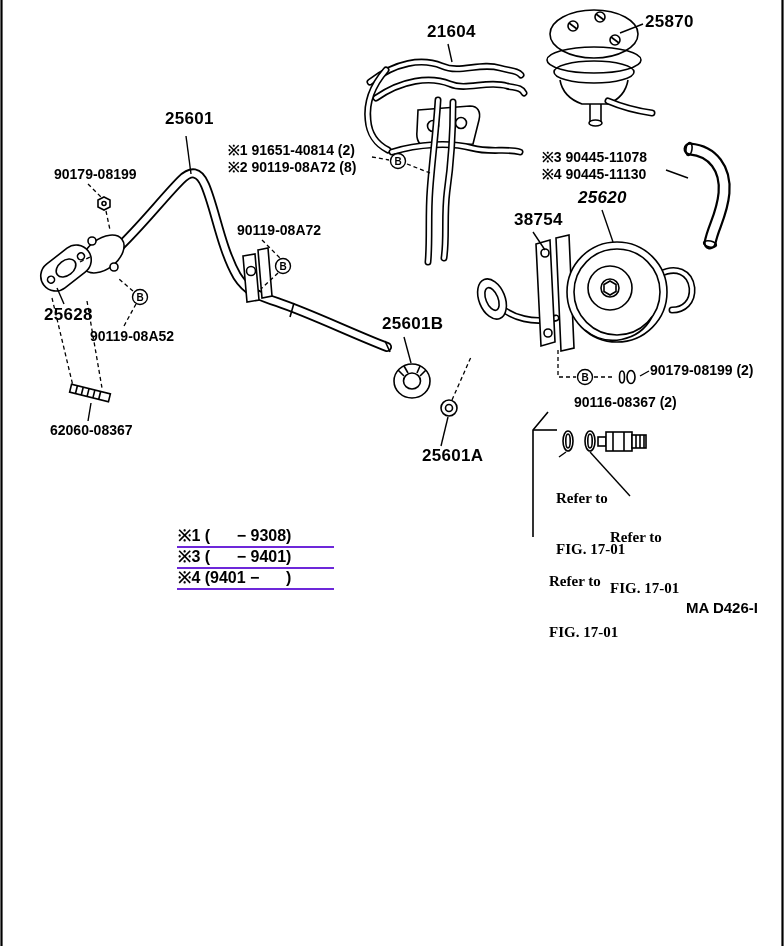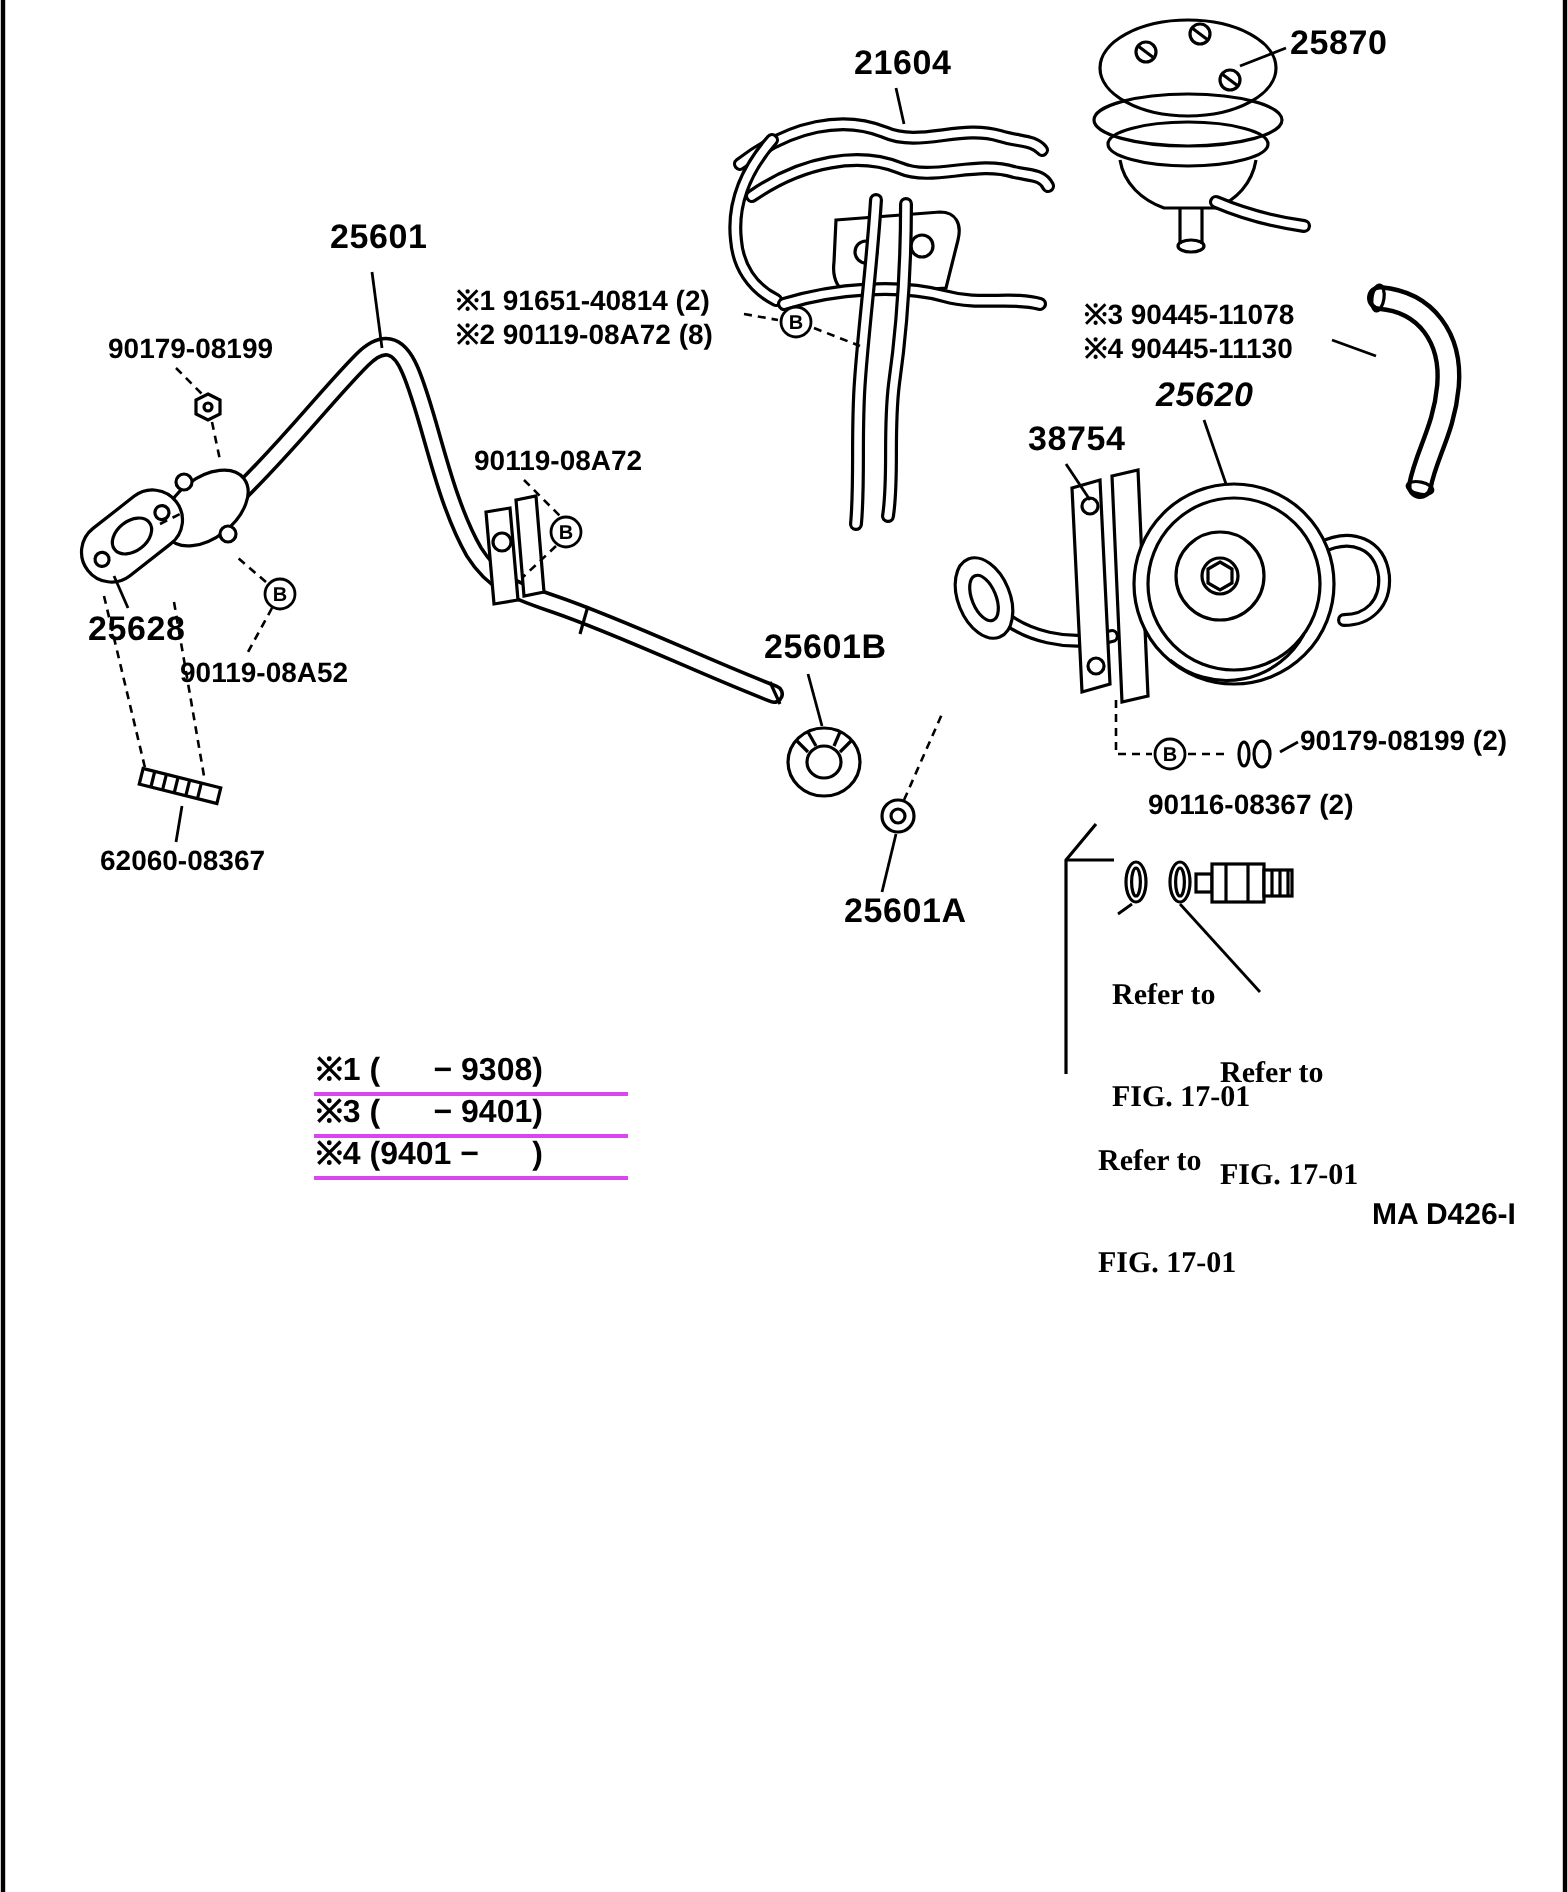--- a/index.html
+++ b/index.html
@@ -8,21 +8,21 @@
     overflow:hidden; font-family:"Liberation Sans", sans-serif; color:#000;
   }
   .page > svg { position:absolute; left:0; top:0; }
   .lbl { position:absolute; font-weight:bold; color:#000; white-space:pre; }
   .part { font-size:17px; letter-spacing:0.3px; }
   .fast { font-size:14px; }
   .refer { position:absolute; font-weight:bold; font-size:15px; line-height:17px; white-space:pre;font-family:Liberation Serif, serif; }
   .legend { position:absolute; }
   .legrow {
     white-space:pre; font-weight:bold; font-size:16px; line-height:17px;
-    border-bottom:2px solid #d946ef; width:156px; height:19px; padding-left:1px;
+    border-bottom:2px solid #6d28d9; width:156px; height:19px; padding-left:1px;margin-left:20px;
   }
   .figcode { position:absolute; font-weight:bold; font-size:15px; }
 
   
   .ln   { fill:none; stroke:#000; stroke-width:1.6; }
   .ln2  { fill:none; stroke:#000; stroke-width:2.2; }
   .wfill{ fill:#fff; stroke:#000; stroke-width:1.6; }
   .tO   { fill:none; stroke:#000; stroke-width:10;  stroke-linecap:round; }
   .tI   { fill:none; stroke:#fff; stroke-width:6.4; stroke-linecap:round; }
   .sO   { fill:none; stroke:#000; stroke-width:7;   stroke-linecap:round; }

